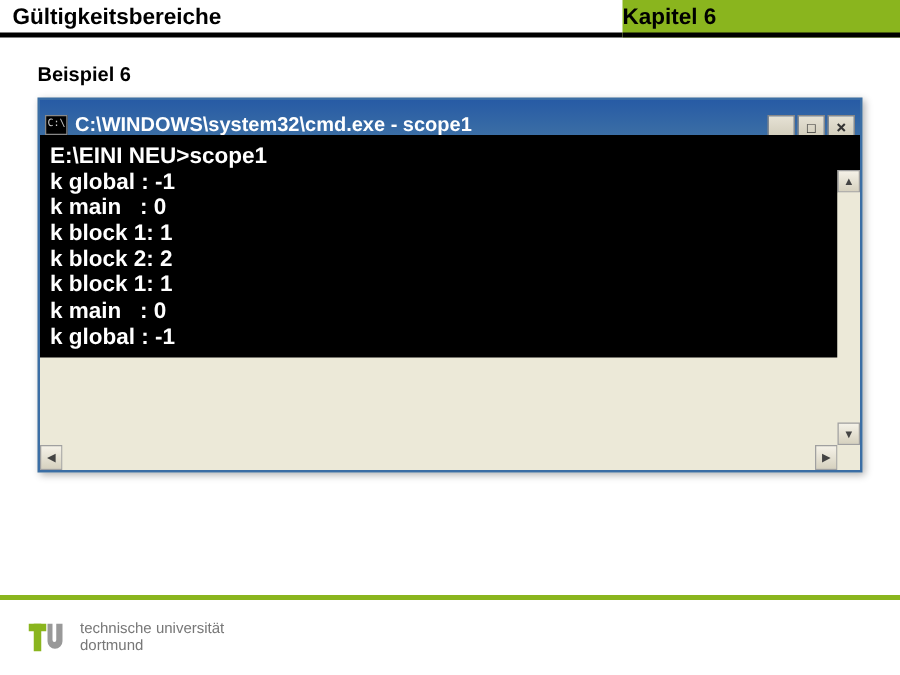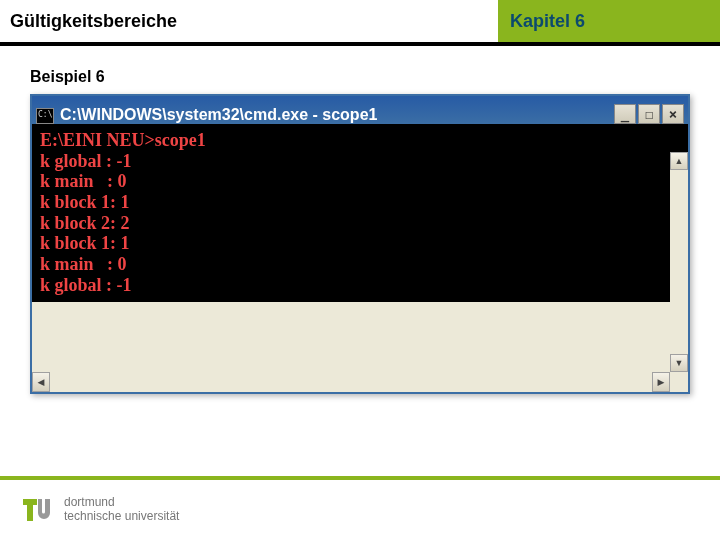--- a/index.html
+++ b/index.html
@@ -1,28 +1,28 @@
 <!DOCTYPE html>
 <html><head>
 <meta charset="utf-8">
 <style>
   * { margin: 0; padding: 0; box-sizing: border-box; }
   body { width: 720px; height: 540px; background: #fff; font-family: Arial, sans-serif; position: relative; overflow: hidden; }
-  .headerbar { display: flex; height: 46px; }
+  .headerbar { display: flex; height: 30px; }
   .headerbar .left { flex: 0 0 498px; background: #fff; border-bottom: 4px solid #000; display: flex; align-items: center; padding-left: 10px; font-weight: bold; font-size: 18px; }
-  .headerbar .right { flex: 1; background: #8ab51e; color: #0c4a6e; display: flex; align-items: center; padding-left: 12px; font-weight: bold; font-size: 18px; border-bottom: 4px solid #000; }
+  .headerbar .right { flex: 1; background: #8ab51e; color: #000000; display: flex; align-items: center; font-weight: bold; font-size: 18px; border-bottom: 4px solid #000; }
   .subtitle { font-weight: bold; font-size: 16px; padding: 22px 0 8px 30px; }
   .cmdwin { margin: 0 30px; border: 2px solid #3b6ea5; background: #ece9d8; box-shadow: 2px 2px 6px rgba(0,0,0,0.3); display: flex; flex-direction: column; height: 300px; }
-  .titlebar { height: 28px; background: linear-gradient(#275ba5,#3b6ea5); display: flex; align-items: flex-end; padding: 0 4px; gap: 6px; }
+  .titlebar { height: 28px; background: linear-gradient(#275ba5,#3b6ea5); display: flex; align-items: flex-start; padding: 12px 4px; gap: 6px; }
   .ticon { width: 18px; height: 16px; background: #000; border: 1px solid #888; position: relative; }
   .ticon::after { content: "C:\\"; color: #ccc; font-family: monospace; font-size: 8px; position: absolute; top: 1px; left: 1px; }
   .ttitle { flex: 1; color: #fff; font-weight: bold; font-size: 16px; font-family: "Trebuchet MS", Arial, sans-serif; white-space: nowrap; overflow: hidden; }
   .winbtns { display: flex; gap: 2px; }
   .winbtn { width: 22px; height: 20px; background: linear-gradient(#e6e2d5,#cfcab8); border: 1px solid #888; display: flex; align-items: center; justify-content: center; font-family: monospace; font-size: 14px; font-weight: bold; color: #333; }
-  .term { flex: 1; background: #000; color: #ef4444; font-family: Liberation Serif, serif; font-size: 18px; font-weight: bold; line-height: 1.15; padding: 6px 8px; white-space: pre; overflow: hidden; position: relative; }
+  .term { flex: 1; background: #000; color: #ffffff; font-family: Liberation Sans, sans-serif; font-size: 18px; font-weight: bold; line-height: 1.15; padding: 6px 8px; white-space: pre; overflow: hidden; position: relative; }
   .vscroll { position: absolute; right: 0; top: 28px; bottom: 20px; width: 18px; background: #ece9d8; display: flex; flex-direction: column; }
   .hscroll { position: absolute; left: 0; right: 18px; bottom: 0; height: 20px; background: #ece9d8; display: flex; }
   .sbtn { background: linear-gradient(#f5f2e8,#d6d1bf); border: 1px solid #a0a0a0; display: flex; align-items: center; justify-content: center; }
   .vscroll .sbtn { height: 18px; }
   .hscroll .sbtn { width: 18px; }
   .strack { flex: 1; background: #ece9d8; }
   .cornerbox { position: absolute; right: 0; bottom: 0; width: 18px; height: 20px; background: #ece9d8; }
   .cmdbody { position: relative; flex: 1; }
   .footerbar { position: absolute; left: 0; right: 0; bottom: 0; height: 64px; border-top: 4px solid #8ab51e; display: flex; align-items: center; padding: 0 14px 0 20px; }
   .logo { display: flex; align-items: center; gap: 10px; }
@@ -91,17 +91,17 @@
 
 <div class="footerbar">
   <div class="logo">
     <svg class="logo-mark" viewBox="0 0 34 34">
       <rect x="0" y="0" width="34" height="34" fill="none"></rect>
       <rect x="3" y="6" width="14" height="6" fill="#8ab51e"></rect>
       <rect x="7" y="6" width="6" height="22" fill="#8ab51e"></rect>
       <path d="M18 6 v14 a6 6 0 0 0 12 0 V6 h-5 v13 a1.5 1.5 0 0 1 -3 0 V6 z" fill="#999"></path>
     </svg>
     <div class="logo-text">
+      <div>technische universität</div>
       <div>dortmund</div>
-      <div>technische universität</div>
     </div>
   </div>
 </div>
 
 </body></html>

